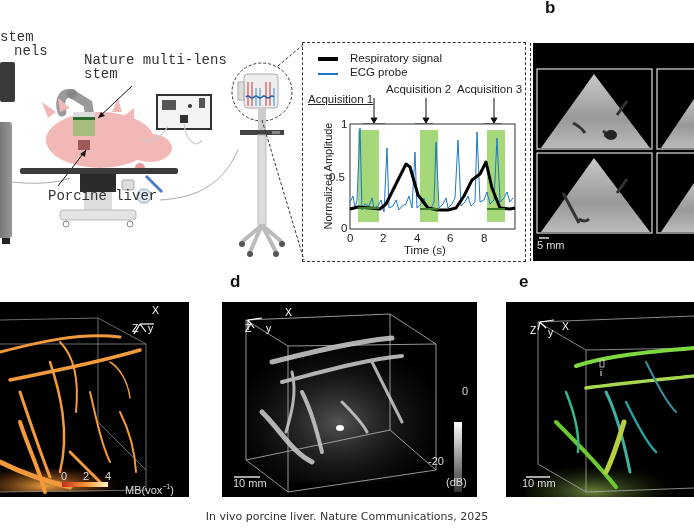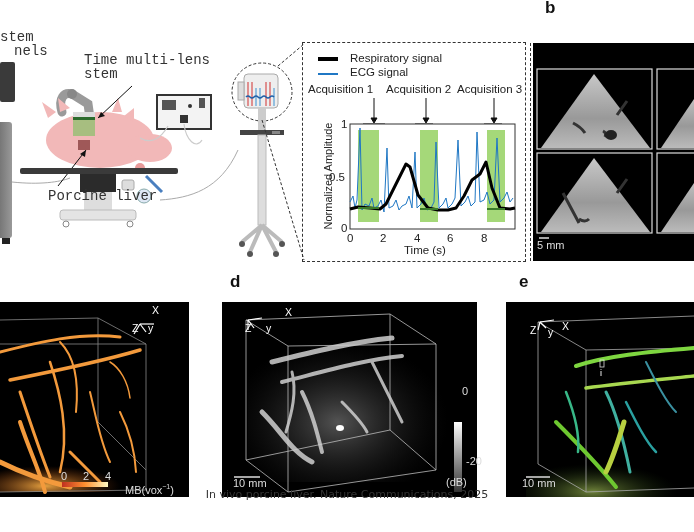--- a/index.html
+++ b/index.html
@@ -2,39 +2,39 @@
 <html><head>
 <meta charset="utf-8">
 <style>
   * { box-sizing: border-box; margin: 0; padding: 0; }
   html, body { width: 694px; height: 532px; background: #ffffff; overflow: hidden; }
   body { position: relative; font-family: "Liberation Sans", "DejaVu Sans", sans-serif; color: #222; }
   .abs { position: absolute; }
   .panel-letter { position: absolute; font-weight: bold; font-size: 17px; color: #111; font-family: "Liberation Sans", sans-serif; }
   .lbl { position: absolute; font-size: 14px; color: #333; line-height: 14px; font-family: Liberation Mono, monospace; }
   .dark { position: absolute; background: #000; }
-  .caption { position: absolute; left: 0; width: 694px; top: 488px; text-align: center; font-size: 11px; color: #333; font-family: "DejaVu Sans", sans-serif; }
+  .caption { position: absolute; left: 0; width: 694px; top: 510px; text-align: center; font-size: 11px; color: #333; font-family: "DejaVu Sans", sans-serif; }
   .scale-txt { position: absolute; color: #ddd; font-size: 11px; font-family: "Liberation Sans", sans-serif; }
   .axis-txt { position: absolute; color: #fff; font-size: 10.5px; font-family: "Liberation Sans", sans-serif; }
   .cb-txt { position: absolute; color: #ddd; font-size: 11px; font-family: "Liberation Sans", sans-serif; }
   .chart-txt { position: absolute; font-size: 11.5px; color: #222; font-family: "Liberation Sans", sans-serif; white-space: nowrap; }
 </style>
 </head>
 <body>
 
 <div>
 
   <div class="lbl" style="left:0;top:30px;">stem</div>
   <div class="lbl" style="left:0;top:44px;padding-left:14px;">nels</div>
 
   <div class="abs" style="left:0;top:62px;width:15px;height:40px;background:#3a3a3a;border-radius:2px;"></div>
   <div class="abs" style="left:0;top:122px;width:12px;height:116px;background:linear-gradient(90deg,#777,#999);border-radius:0 3px 3px 0;"></div>
   <div class="abs" style="left:2px;top:238px;width:8px;height:6px;background:#222;"></div>
 
-  <div class="lbl" style="left:84px;top:53px;">Time multi-lens</div>
+  <div class="lbl" style="left:84px;top:53px;">Nature multi-lens</div>
   <div class="lbl" style="left:84px;top:67px;">stem</div>
 
   <svg class="abs" style="left:0;top:0;" width="240" height="260">
 
     <path d="M12,182 C40,185 60,182 70,178" stroke="#aaa" fill="none" stroke-width="1"></path>
 
     <path d="M62,112 C58,98 64,92 72,94 L88,104 L90,118" stroke="#9a9a9a" stroke-width="9" fill="none" stroke-linecap="round"></path>
     <circle cx="72" cy="94" r="5" fill="#888"></circle>
 
     <ellipse cx="100" cy="140" rx="54" ry="28" fill="#f2b8b8"></ellipse>
@@ -107,23 +107,23 @@
     <line x1="42" y1="90" x2="84" y2="230" stroke="#333" stroke-dasharray="3,2"></line>
   </svg>
 </div>
 
 <div class="abs" style="left:302px;top:42px;width:224px;height:220px;border:1px dashed #333;border-right:1px dashed #333;">
 </div>
 
 <div class="abs" style="left:318px;top:57px;width:20px;height:4px;background:#000;"></div>
 <div class="chart-txt" style="left:350px;top:52px;">Respiratory signal</div>
 <div class="abs" style="left:318px;top:73px;width:20px;height:1.5px;background:#1f77c4;"></div>
-<div class="chart-txt" style="left:350px;top:66px;">ECG signal</div>
-
-<div class="chart-txt" style="left:308px;top:83px;">Acquisition 1</div>
+<div class="chart-txt" style="left:350px;top:66px;">ECG probe</div>
+
+<div class="chart-txt" style="left:308px;top:93px;text-decoration:underline;">Acquisition 1</div>
 <div class="chart-txt" style="left:386px;top:83px;">Acquisition 2</div>
 <div class="chart-txt" style="left:457px;top:83px;">Acquisition 3</div>
 
 <div class="chart-txt" style="left:268px;top:170px;width:120px;text-align:center;transform:rotate(-90deg);transform-origin:center;font-size:11px;">Normalized Amplitude</div>
 
 <svg class="abs" style="left:340px;top:98px;" width="190" height="164">
 
   <g stroke="#111" stroke-width="1" fill="#111">
     <line x1="34" y1="0" x2="34" y2="22"></line>
       <path d="M31,20 l3,5 l3,-5 z"></path>
@@ -287,21 +287,21 @@
     </defs>
     <rect x="232" y="120" width="8" height="70" fill="url(#cbGray)"></rect>
 
     <line x1="12" y1="175" x2="38" y2="175" stroke="#ddd" stroke-width="1.5"></line>
   </svg>
 </div>
 <div class="axis-txt" style="left:285px;top:306px;">X</div>
 <div class="axis-txt" style="left:245px;top:322px;">Z</div>
 <div class="axis-txt" style="left:266px;top:322px;">y</div>
 <div class="cb-txt" style="left:462px;top:385px;">0</div>
-<div class="cb-txt" style="left:466px;top:455px;">-20</div>
+<div class="cb-txt" style="left:428px;top:455px;">-20</div>
 <div class="cb-txt" style="left:446px;top:476px;">(dB)</div>
 <div class="scale-txt" style="left:233px;top:477px;">10 mm</div>
 
 <div class="panel-letter" style="left:519px;top:272px;">e</div>
 <div class="dark" style="left:506px;top:302px;width:188px;height:195px;">
   <svg width="188" height="195">
     <defs>
       <radialGradient id="greenFog" cx="0.4" cy="0.9" r="0.5">
         <stop offset="0" stop-color="#b8d860" stop-opacity="0.6"></stop>
         <stop offset="1" stop-color="#204010" stop-opacity="0"></stop>

